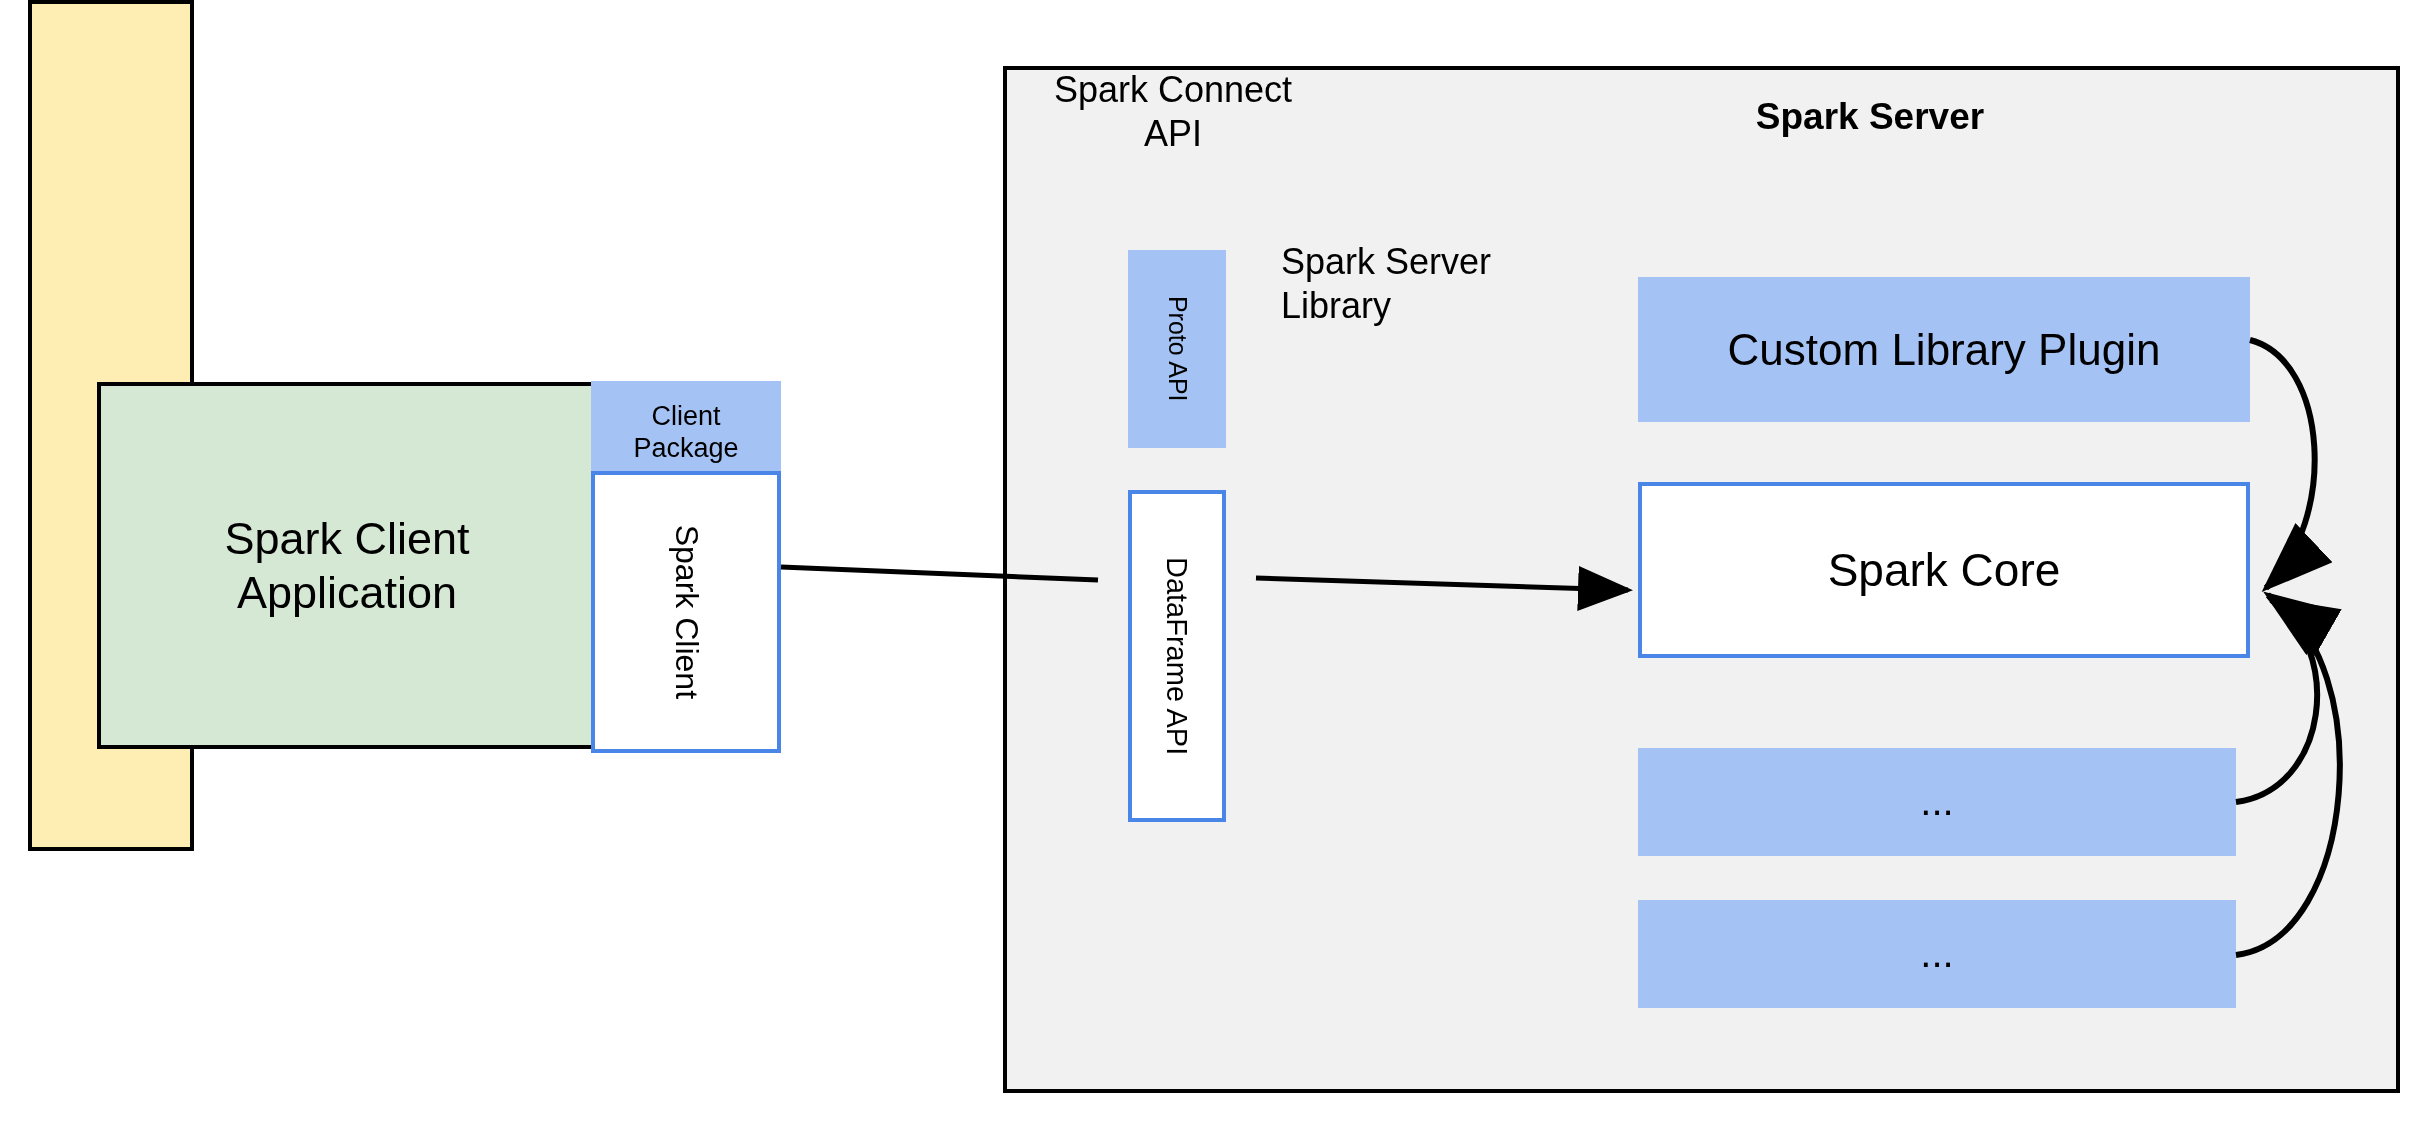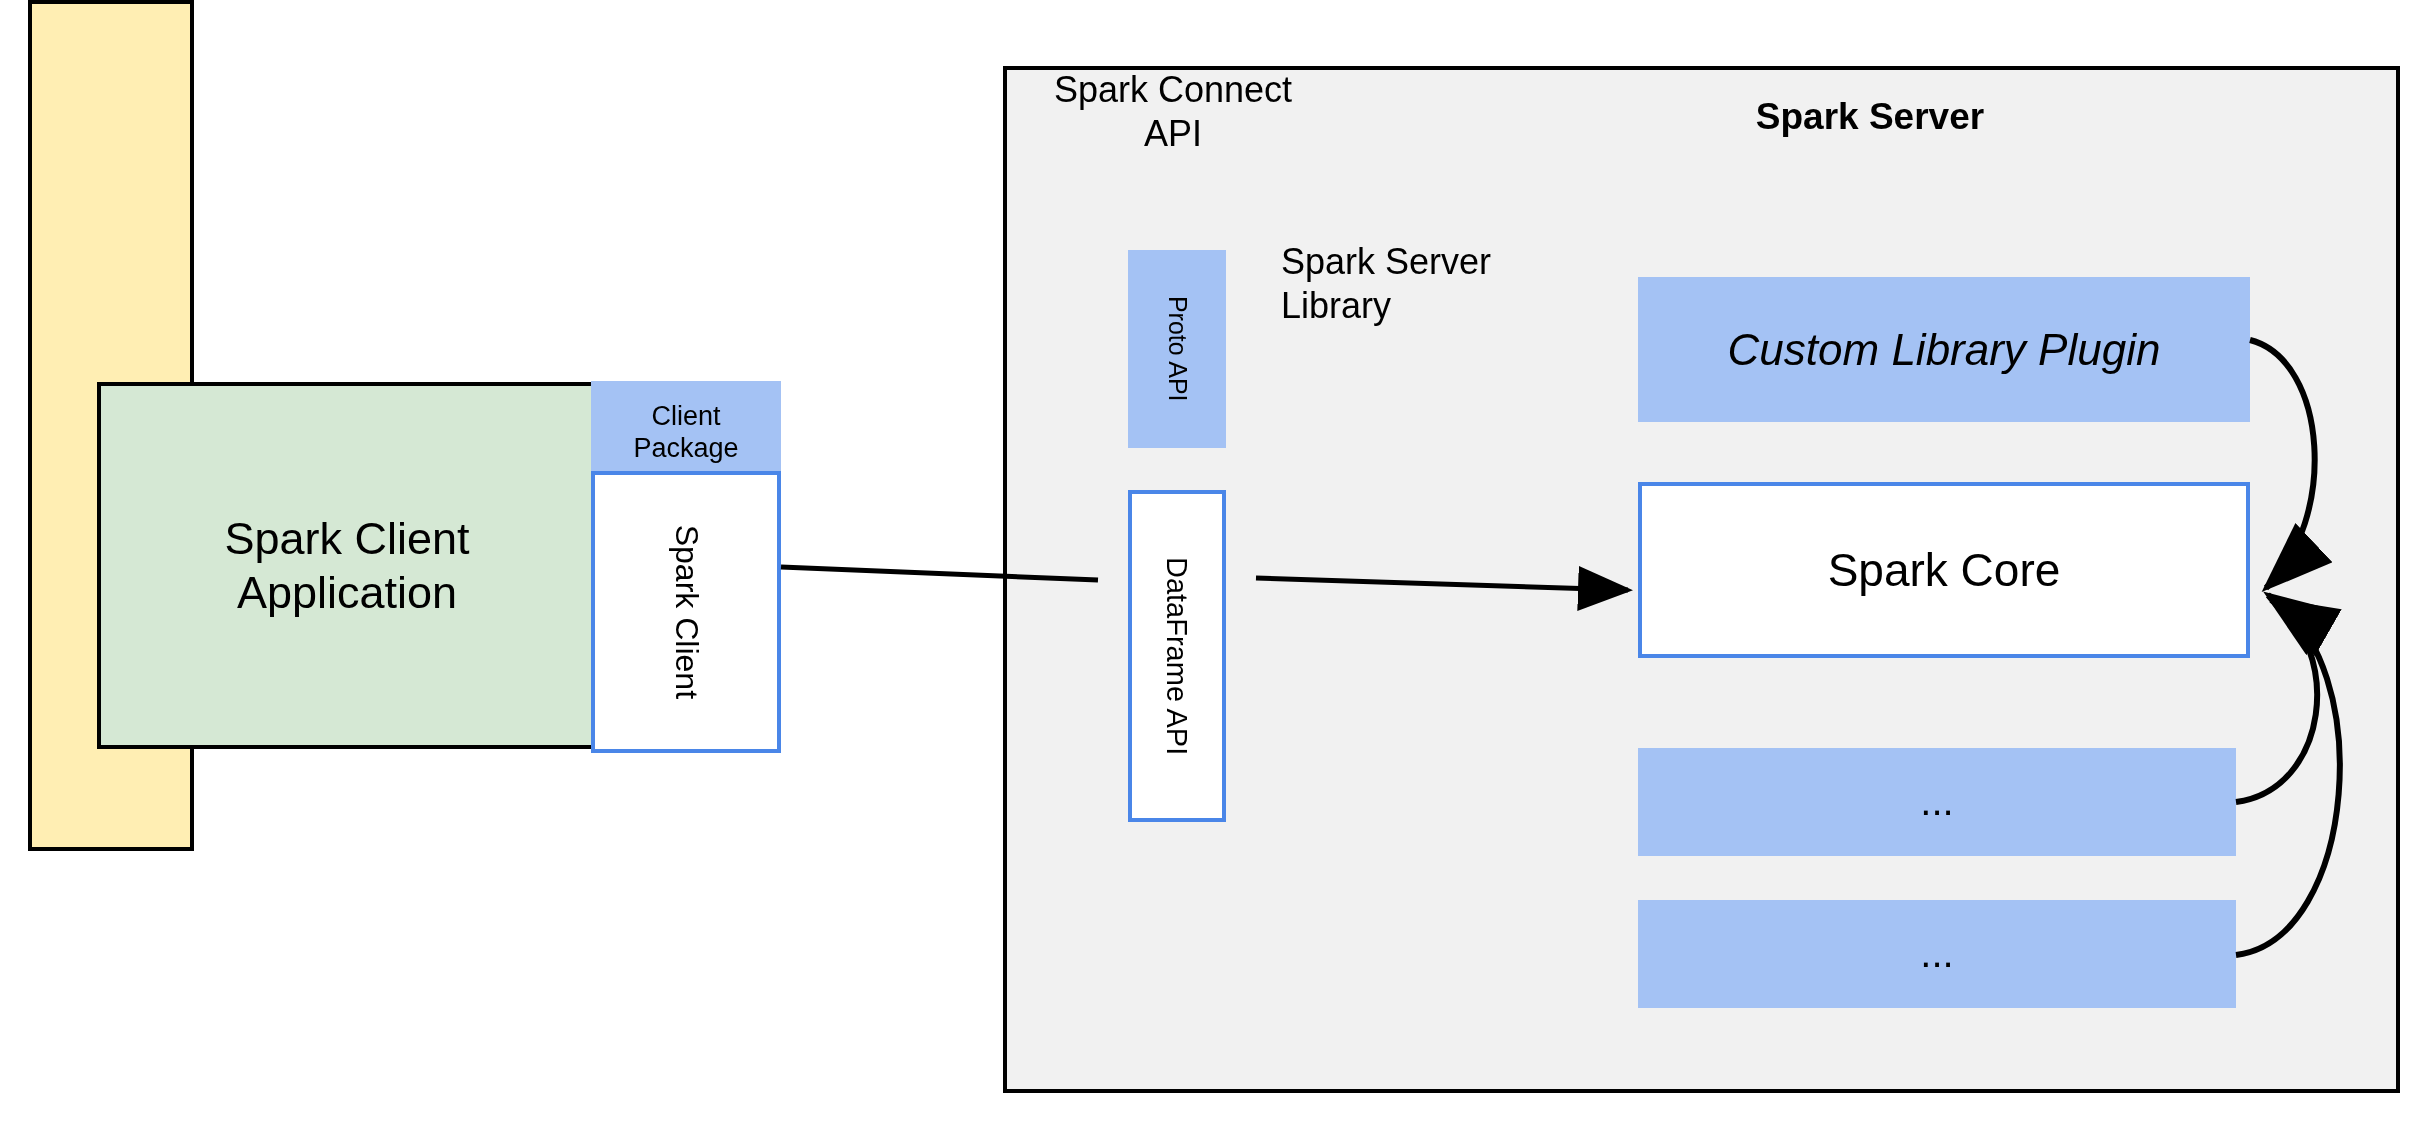--- a/index.html
+++ b/index.html
@@ -117,21 +117,20 @@
     white-space: nowrap;
   }
 
   
   #custom-library-plugin {
     left: 1610px; top: 277px;
     width: 612px; height: 145px;
     background: #a4c2f4;
     border: 1px solid #a4c2f4;
     font-size: 44px;
-    font-style: italic;
   }
   #spark-core {
     left: 1610px; top: 482px;
     width: 612px; height: 176px;
     background: #ffffff;
     border: 4px solid #4a86e8;
     font-size: 46px;
   }
   #ellipsis-box-1 {
     left: 1610px; top: 748px;

